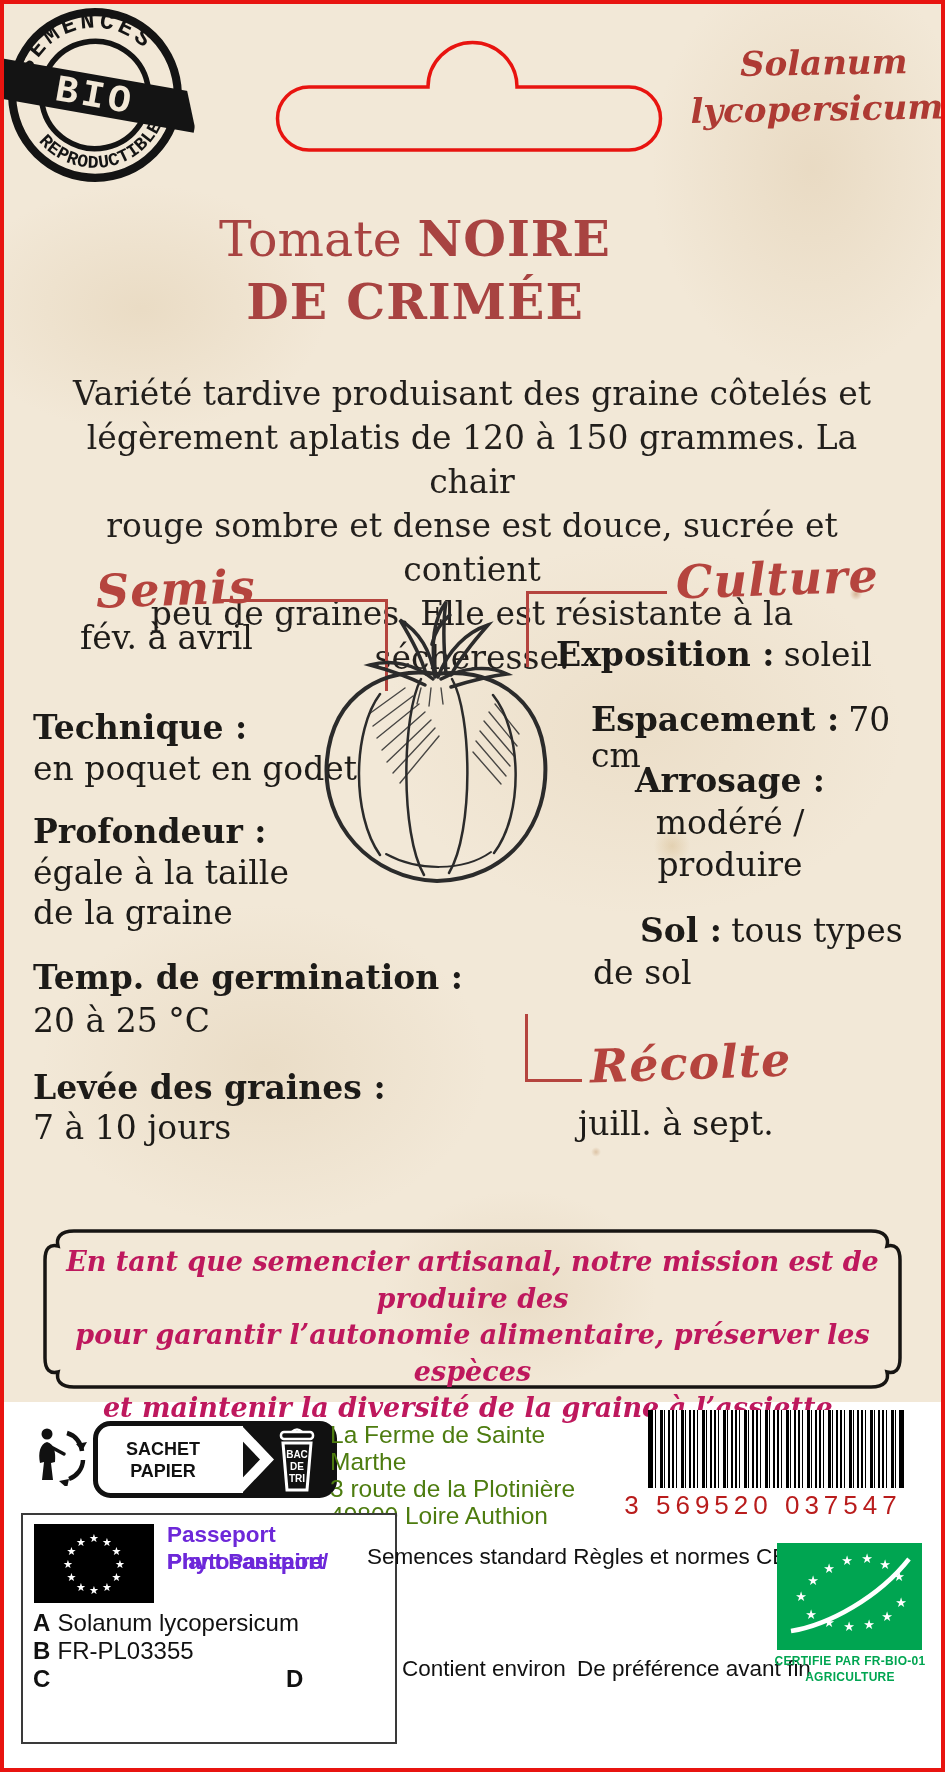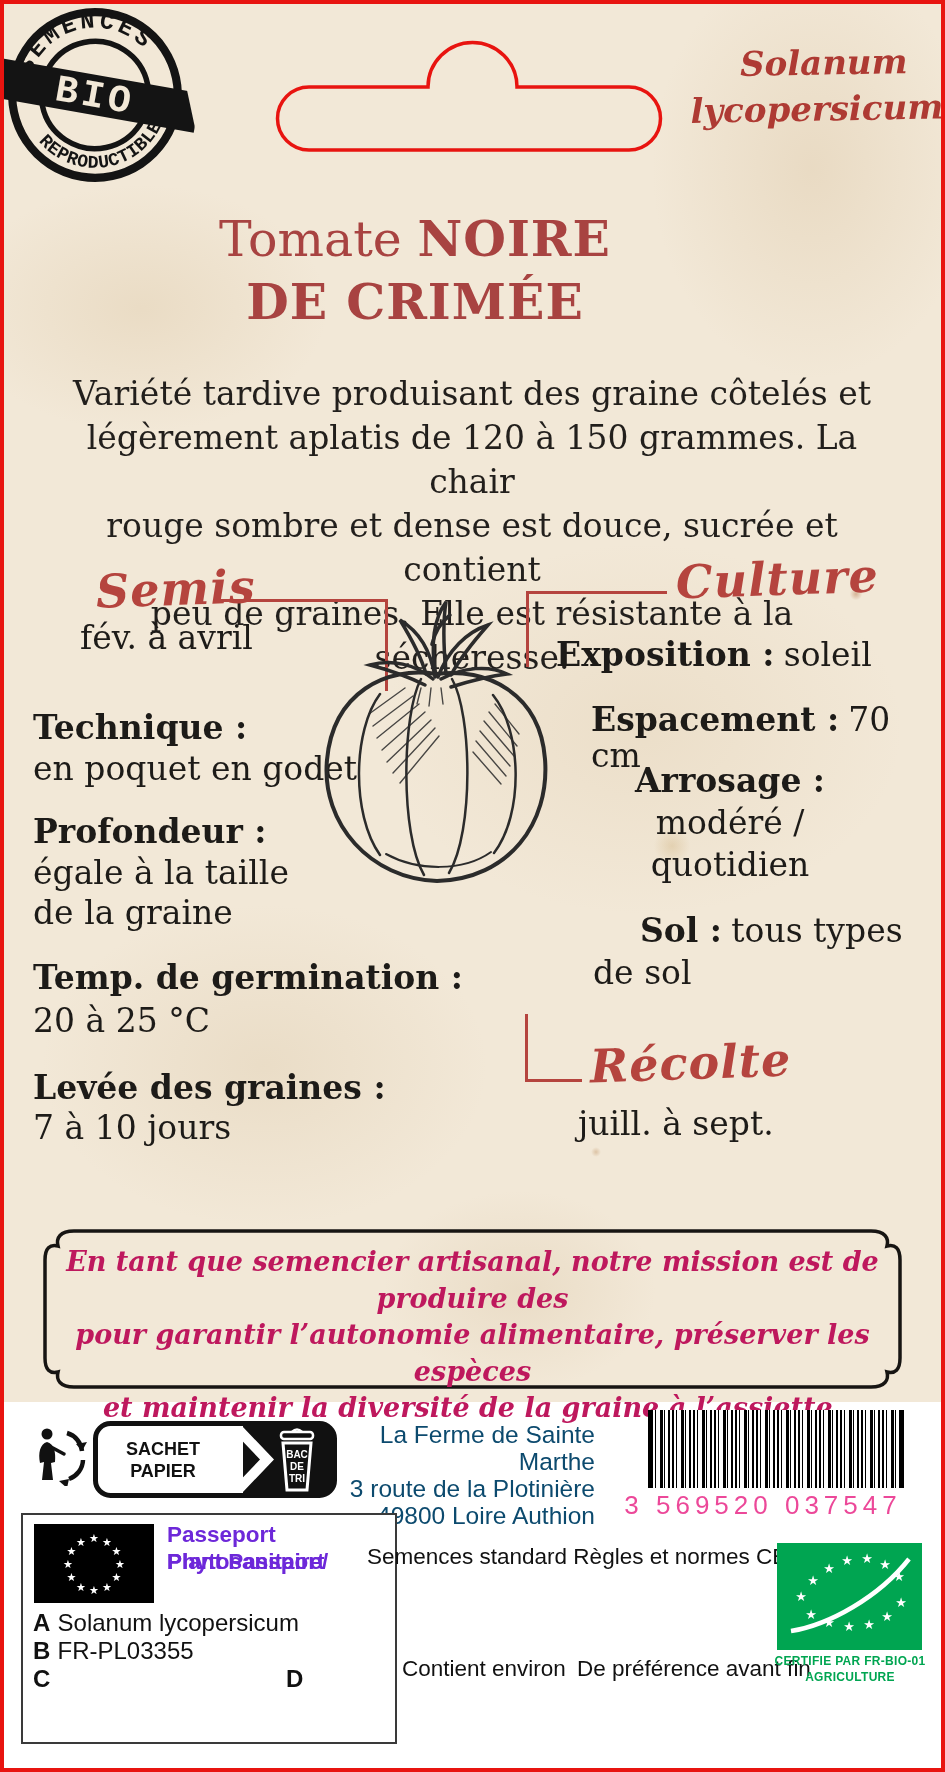--- a/index.html
+++ b/index.html
@@ -27,31 +27,31 @@
   .cline b{margin-right:.28em;}
   .ccenter{position:absolute;font-size:33px;text-align:center;line-height:1.1;}
   .title{position:absolute;text-align:center;font-size:49px;color:#a84341;line-height:62px;}
   .title b{letter-spacing:1px;}
   .species{position:absolute;font-style:italic;font-weight:700;font-size:34px;color:#ae3a33;
            text-align:right;line-height:46px;transform:rotate(-1deg);}
   .desc{position:absolute;text-align:center;font-size:33px;line-height:44px;color:#221f1c;}
   .mission-text{position:absolute;text-align:center;font-style:italic;font-weight:700;
                 font-size:27px;line-height:36.5px;color:#be185d;}
   .sans{font-family:"Liberation Sans",sans-serif;}
-  .addr{position:absolute;text-align:right;font-size:24.5px;line-height:27px;color:#0c4a6e;}
+  .addr{position:absolute;text-align:left;font-size:24.5px;line-height:27px;color:#4d7c0f;}
   .barcode-bars{position:absolute;left:648px;top:1410px;width:250px;height:78px;
     border-left:3px solid #000;border-right:3px solid #000;
     background:repeating-linear-gradient(90deg,
       #000 0px,#000 2px,#fff 2px,#fff 4px,
       #000 4px,#000 5px,#fff 5px,#fff 9px,
       #000 9px,#000 12px,#fff 12px,#fff 13px,
       #000 13px,#000 14px,#fff 14px,#fff 17px,
       #000 17px,#000 19px,#fff 19px,#fff 21px);}
   .barcode-digits{position:absolute;left:618px;top:1490px;width:290px;text-align:center;
-    font-size:26px;letter-spacing:5px;color:#ec4899;}
+    font-size:26px;letter-spacing:5px;color:#b91c1c;}
   .ppbox{position:absolute;left:21px;top:1513px;width:372px;height:227px;
     border:2px solid #3a3a3a;background:#fff;}
   .pp-title{position:absolute;font-weight:700;font-size:22.5px;line-height:27px;color:#6d28d9;}
   .pp-row{position:absolute;font-size:24px;color:#111;}
   .pp-row b{margin-right:.3em;}
   .small-note{position:absolute;font-size:22.5px;color:#111;}
   .cert{position:absolute;width:178px;text-align:center;font-weight:700;font-size:12px;
         letter-spacing:.3px;color:#00a551;line-height:16px;}
 </style>
 </head>
@@ -155,21 +155,21 @@
   <div class="script" style="left:676px;top:556px">Culture</div>
 
   <div class="cline" style="left:556px;top:637px">
     <b>Exposition :</b><span>soleil</span>
   </div>
   <div class="cline" style="left:591px;top:702px">
     <b>Espacement :</b><span>70 cm</span>
   </div>
   <div class="ccenter" style="left:596px;top:763px;width:268px;font-weight:700">Arrosage :</div>
   <div class="ccenter" style="left:596px;top:805px;width:268px">modéré /</div>
-  <div class="ccenter" style="left:596px;top:847px;width:268px">quotidien</div>
+  <div class="ccenter" style="left:596px;top:847px;width:268px">produire</div>
   <div class="cline" style="left:640px;top:913px">
     <b>Sol :</b><span>tous types</span>
   </div>
   <div class="cline" style="left:593px;top:955px">de sol</div>
 
   <div class="rline" style="left:525px;top:1014px;width:3px;height:68px"></div>
   <div class="rline" style="left:525px;top:1079px;width:57px;height:3px"></div>
   <div class="script" style="left:590px;top:1040px">Récolte</div>
   <div class="value" style="left:578px;top:1106px">juill. à sept.</div>
 

